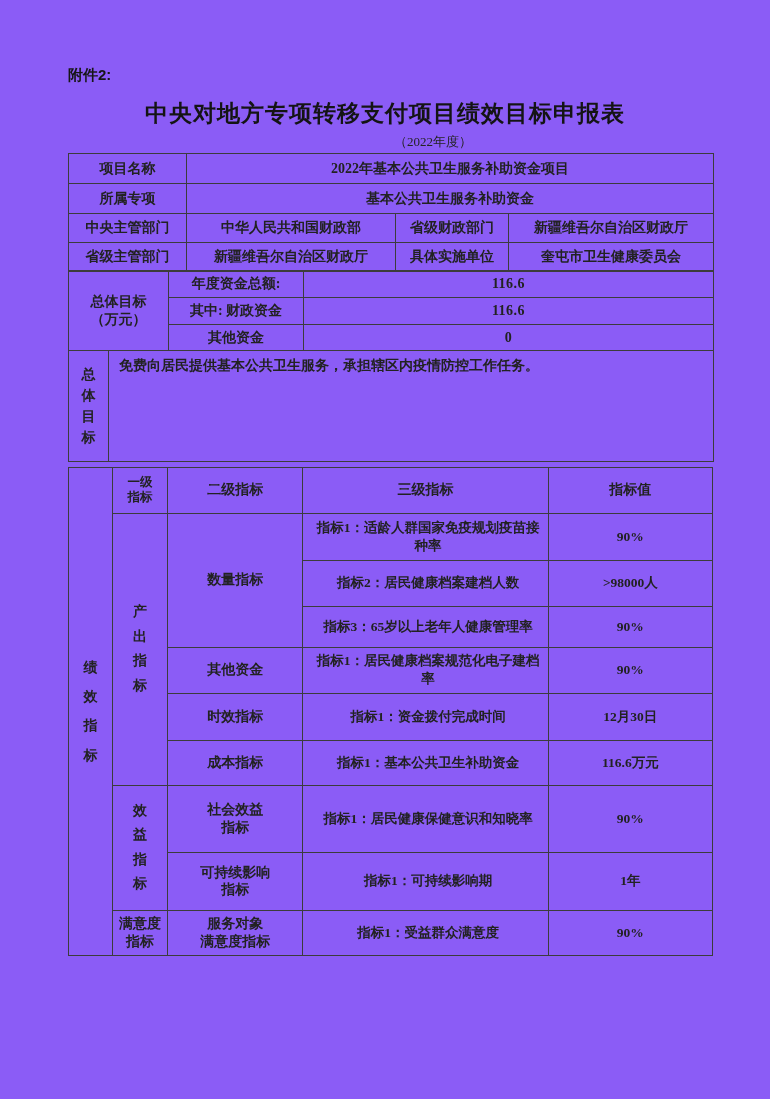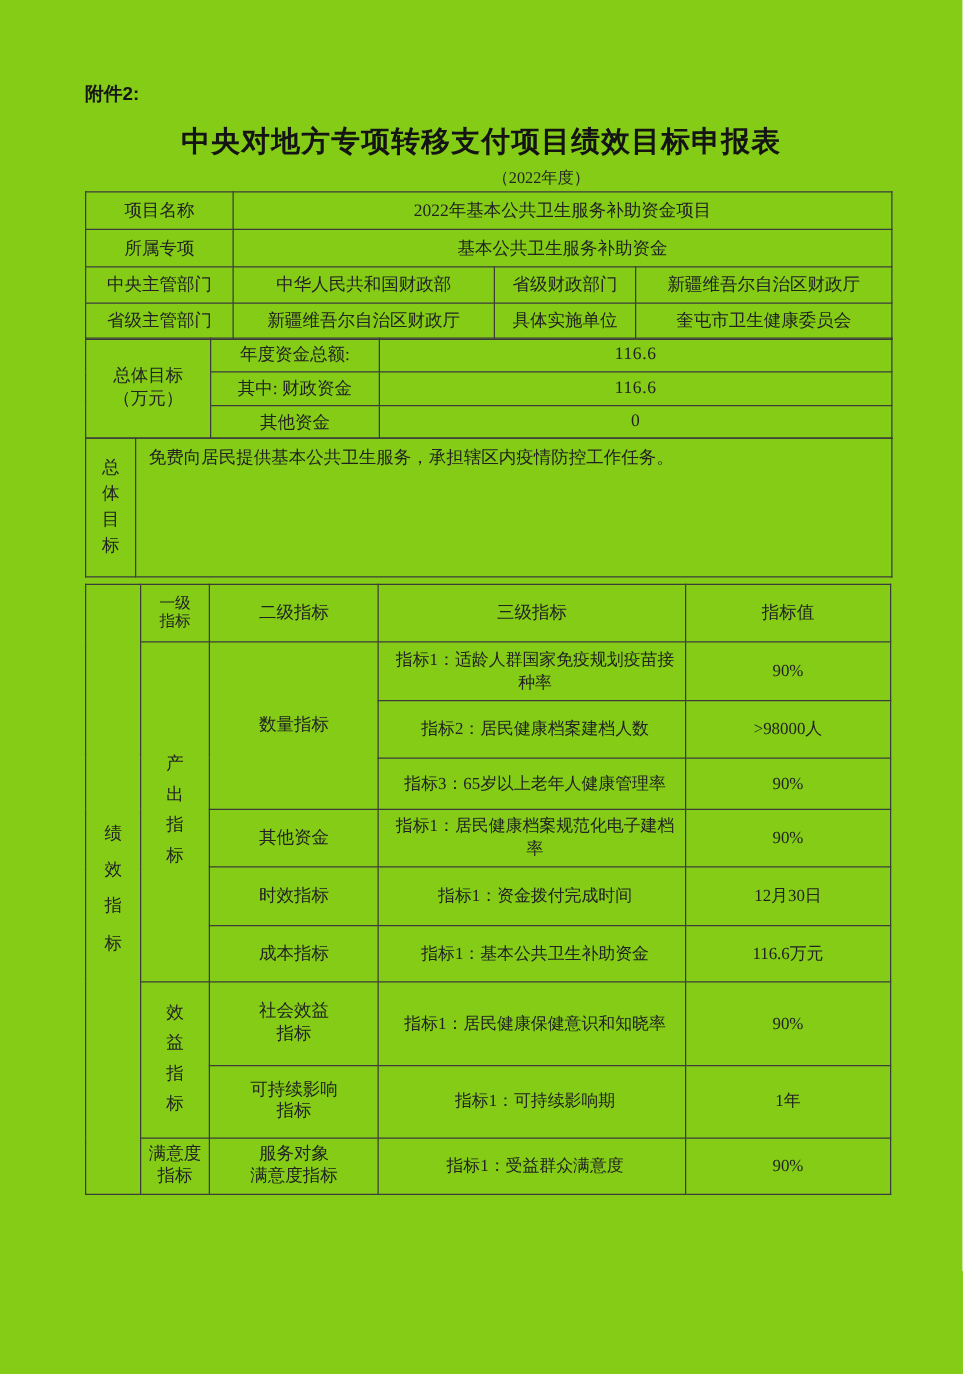--- a/index.html
+++ b/index.html
@@ -10,21 +10,21 @@
   body {
     width: 770px;
     height: 1099px;
     font-family: "Liberation Serif", "DejaVu Serif", serif;
     color: #1e1e1e;
   }
   .page {
     position: relative;
     width: 770px;
     height: 1099px;
-    background: #84cc16;
+    background: #8b5cf6;
     overflow: hidden;
   }
   .attach {
     position: absolute;
     left: 68px;
     top: 66px;
     font-family: "Liberation Sans", "DejaVu Sans", sans-serif;
     font-weight: 700;
     font-size: 15px;
     color: #161616;
@@ -60,21 +60,21 @@
   }
   table {
     border-collapse: collapse;
     table-layout: fixed;
     width: 645px;
   }
   table + table { margin-top: -1.6px; }
   td, th {
     border: 1.6px solid #3c3c3c;
     font-size: 14px;
-    font-weight: normal;
+    font-weight: bold;
     text-align: center;
     vertical-align: middle;
     padding: 2px 4px;
     overflow: hidden;
     color: #222;
   }
   .gap { margin-top: 5px !important; }
   .preline { white-space: pre-line; line-height: 1.25; }
   .vchars {
     margin: 11px auto;

